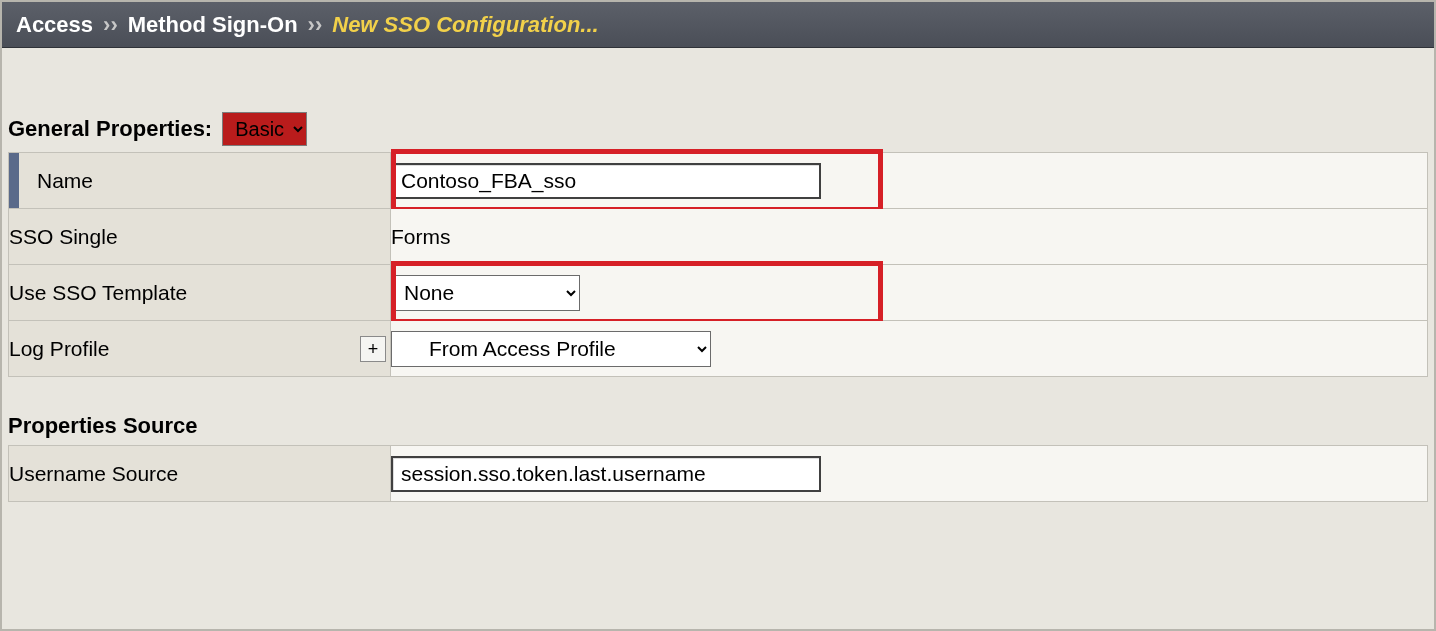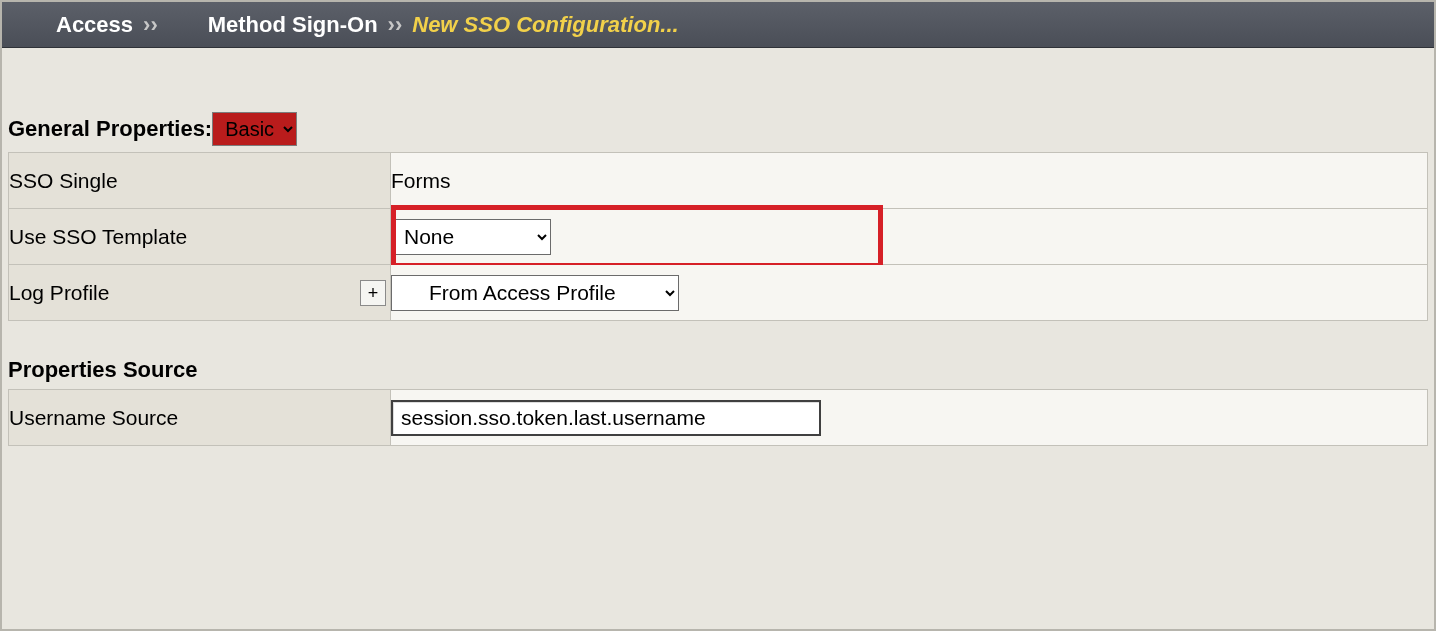--- a/index.html
+++ b/index.html
@@ -22,28 +22,29 @@
     border-bottom: 1px solid #2f3238;
     display: flex;
     align-items: center;
     padding: 0 14px;
     font-size: 22px;
     font-weight: bold;
     color: #fff;
   }
   .crumbs .sep { margin: 0 10px; color: #c7c7c7; font-weight: bold; }
   .crumbs .current { color: #f2d14a; font-style: italic; }
-  .crumbs a { color: #fff; text-decoration: none; margin-left: 40px; }
+  .crumbs a { color: #fff; text-decoration: none; }
 
   
   .gap { height: 64px; }
 
   .section-title {
     display: flex;
     align-items: center;
+    gap: 10px;
     padding: 0 6px 6px 6px;
     font-size: 22px;
     font-weight: bold;
   }
 
   select.mode {
     font-size: 20px;
     height: 34px;
     border: 1px solid #7c7c7c;
     background: #b91c1c;
@@ -102,22 +103,22 @@
     width: 430px;
     box-shadow: inset 1px 1px 0 #ddd;
   }
   select.inrow {
     font-size: 21px;
     height: 36px;
     border: 1px solid #6b6b6b;
     background: #fff;
     padding: 0 6px 0 8px;
   }
-  select.inrow.sso-template { width: 160px; }
-  select.inrow.log-settings { width: 288px; padding-left: 33px; }
+  select.inrow.sso-template { width: 189px; }
+  select.inrow.log-settings { width: 320px; padding-left: 33px; }
 
   .highlight-box {
     position: absolute;
     left: 0; top: -4px; bottom: -4px;
     width: 492px;
     border: 5px solid #d62027;
     pointer-events: none;
   }
 
   .section-gap { height: 36px; }
@@ -144,20 +145,27 @@
 
   <div class="section-title">
     <span>General Properties:</span>
     <select class="mode">
       <option>Basic</option>
     </select>
   </div>
 
   <table class="props">
     <tbody>
+        <tr>
+      <td class="lab accent">Name</td>
+      <td class="val">
+        <input class="txt" type="text" value="Contoso_FBA_sso" style="">
+        <div class="highlight-box"></div>
+      </td>
+    </tr>
     <tr>
       <td class="lab">SSO Single</td>
       <td class="val">Forms</td>
     </tr>
     <tr>
       <td class="lab">Use SSO Template</td>
       <td class="val">
         <select class="inrow sso-template">
           <option>None</option>
         </select>

